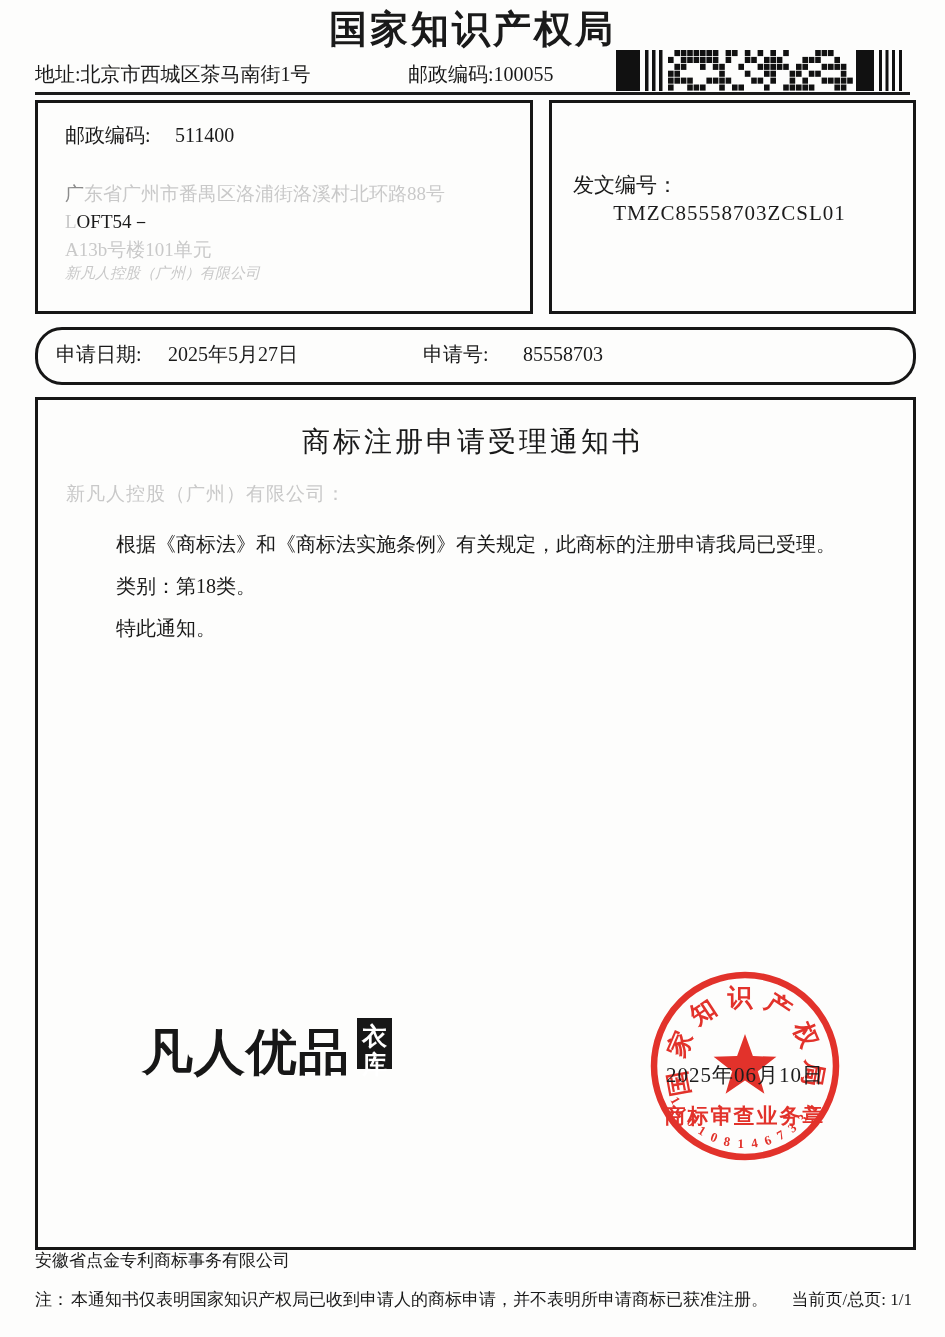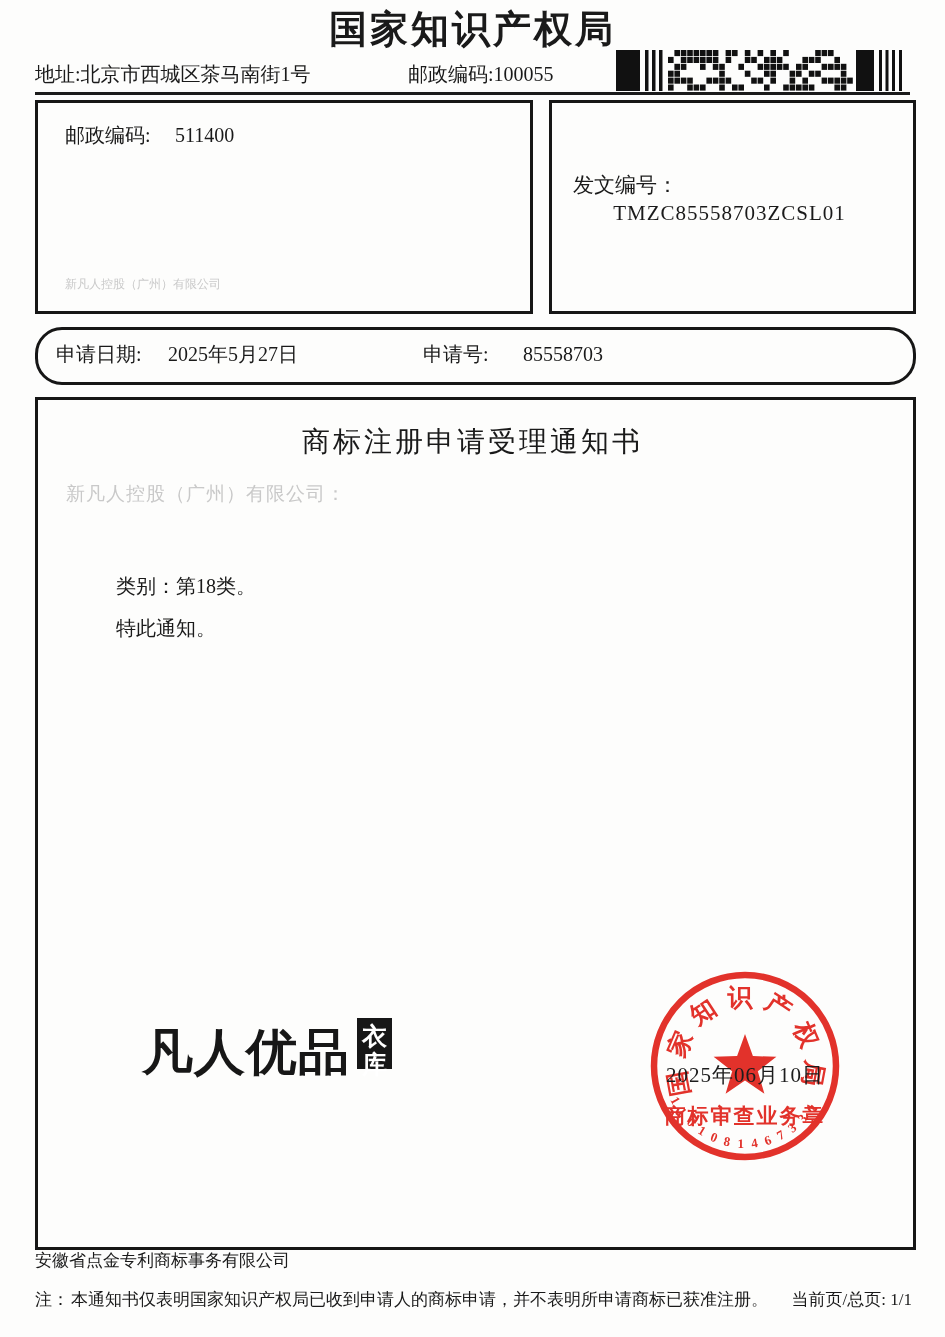--- a/index.html
+++ b/index.html
@@ -157,38 +157,43 @@
       <rect x="269.5" y="0" width="3" height="41"></rect>
       <rect x="276" y="0" width="3" height="41"></rect>
       <rect x="283" y="0" width="3" height="41"></rect>
     </svg>
 </div>
 <div class="abs top-rule"></div>
 
 <div class="box box-recipient">
   <span class="abs lbl" style="top:22px;left:27px;">邮政编码:</span>
   <span class="abs lbl" style="top:22px;left:137px;">511400</span>
-  <span class="abs faded" style="top:175px;left:27px;font-size:12px;">新凡人控股（广州）有限公司</span>
+  <div class="addr-wrap">
+    <span class="faded-dk">广</span><span class="faded">东省广州市番禺区洛浦街洛溪村北环路88号L</span><span>OFT54－</span><br>
+    <span class="faded">A13b号楼101单元</span>
+  </div>
+  <span class="abs faded" style="top:163px;left:27px;font-size:15px;font-style:italic;">新凡人控股（广州）有限公司</span>
 </div>
 
 <div class="box box-docnum">
   <span class="abs" style="top:40px;left:21px;font-size:21px;margin-top:32px;">发文编号：</span>
   <span class="abs" style="top:100px;left:0;width:355px;text-align:center;font-size:21px;letter-spacing:1px;">TMZC85558703ZCSL01</span>
 </div>
 
 <div class="box meta-bar">
   <span class="abs lbl" style="top:14px;left:18px;">申请日期:</span>
   <span class="abs lbl" style="top:14px;left:130px;">2025年5月27日</span>
   <span class="abs lbl" style="top:14px;left:385px;">申请号:</span>
   <span class="abs lbl" style="top:14px;left:485px;">85558703</span>
 </div>
 
 <div class="box main-box">
   <div class="abs notice-title">商标注册申请受理通知书</div>
   <div class="abs notice-recipient faded">新凡人控股（广州）有限公司：</div>
+  <div class="abs body-line" style="top:134px;">根据《商标法》和《商标法实施条例》有关规定，此商标的注册申请我局已受理。</div>
   <div class="abs body-line" style="top:176px;">类别：第18类。</div>
   <div class="abs body-line" style="top:218px;">特此通知。</div>
 
   <div class="logo">
     <span class="logo-text">凡人优品</span>
     <span class="logo-box">衣库</span>
   </div>
 
   <svg class="seal-svg" width="200" height="200" viewBox="0 0 200 200">
     <circle cx="100" cy="100" r="91" fill="none" stroke="#e0231c" stroke-width="6.5" class="seal-ink-stroke"></circle>

